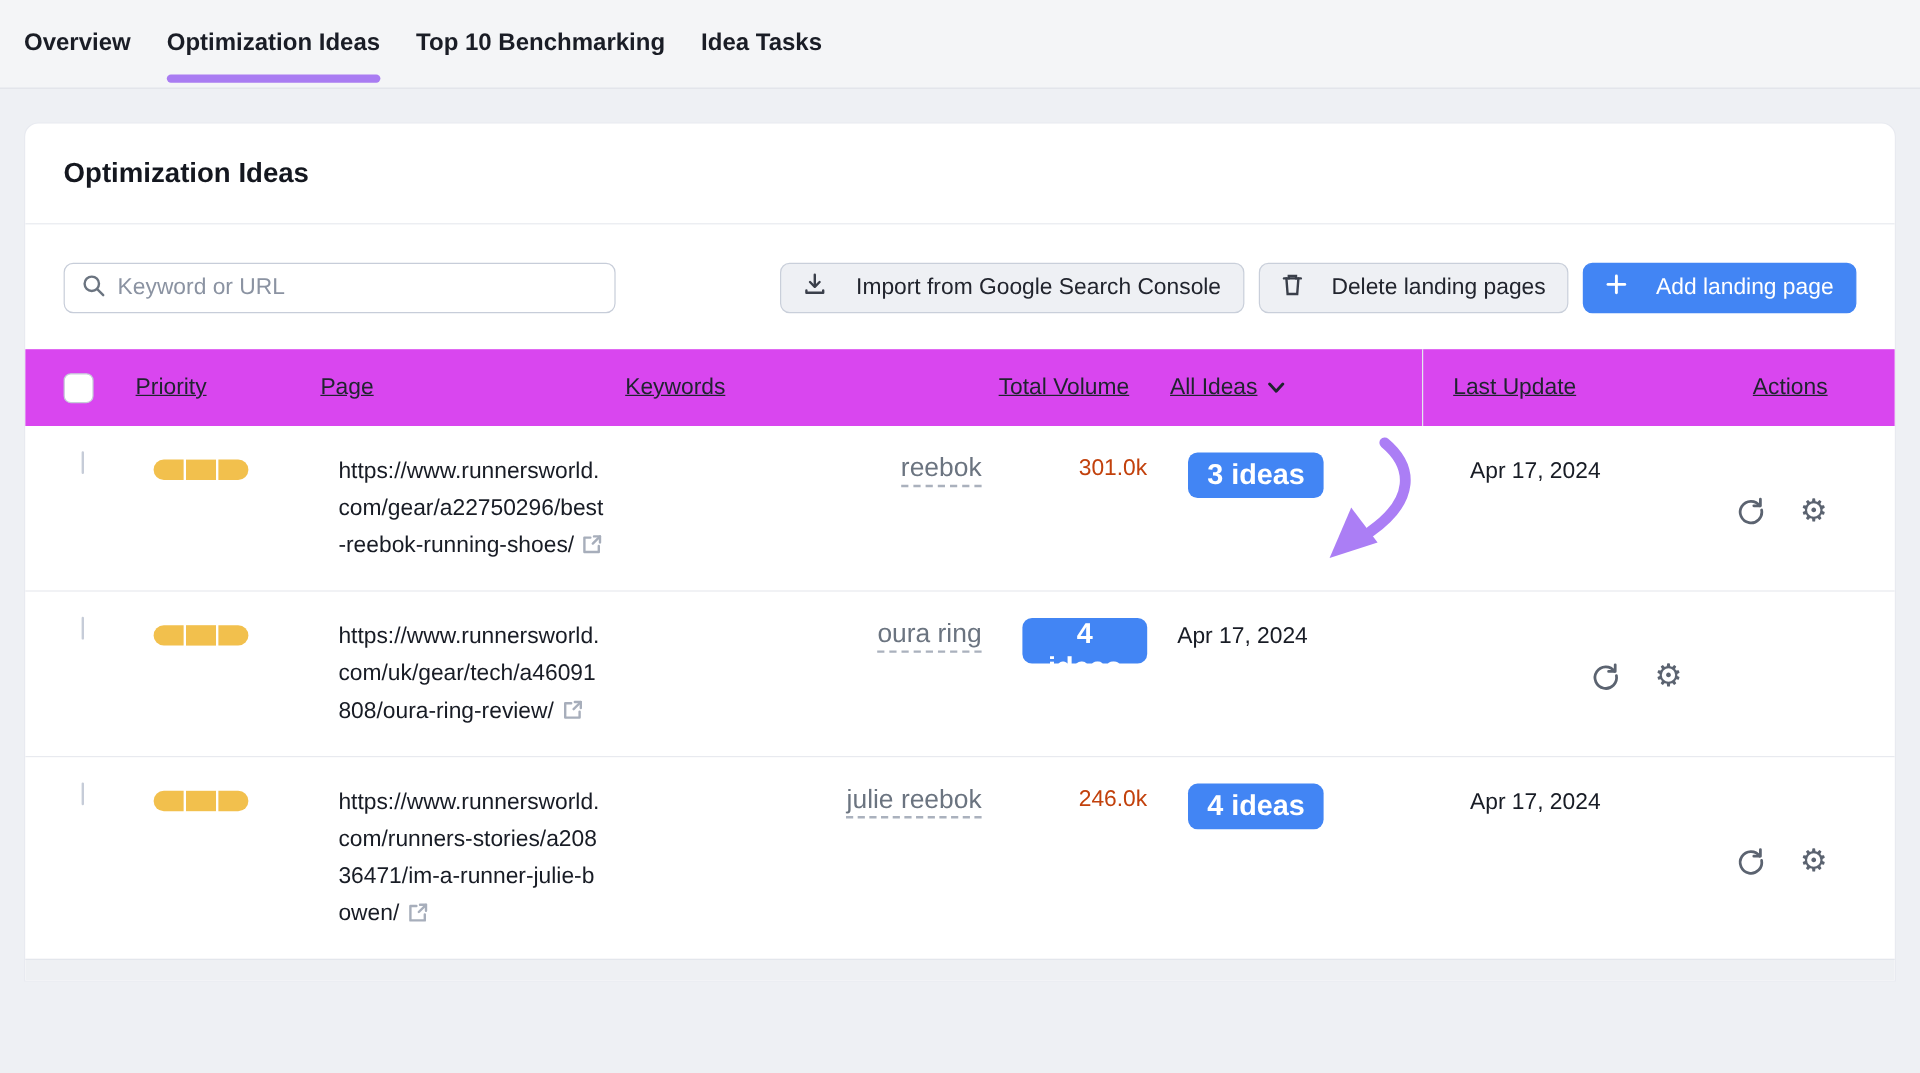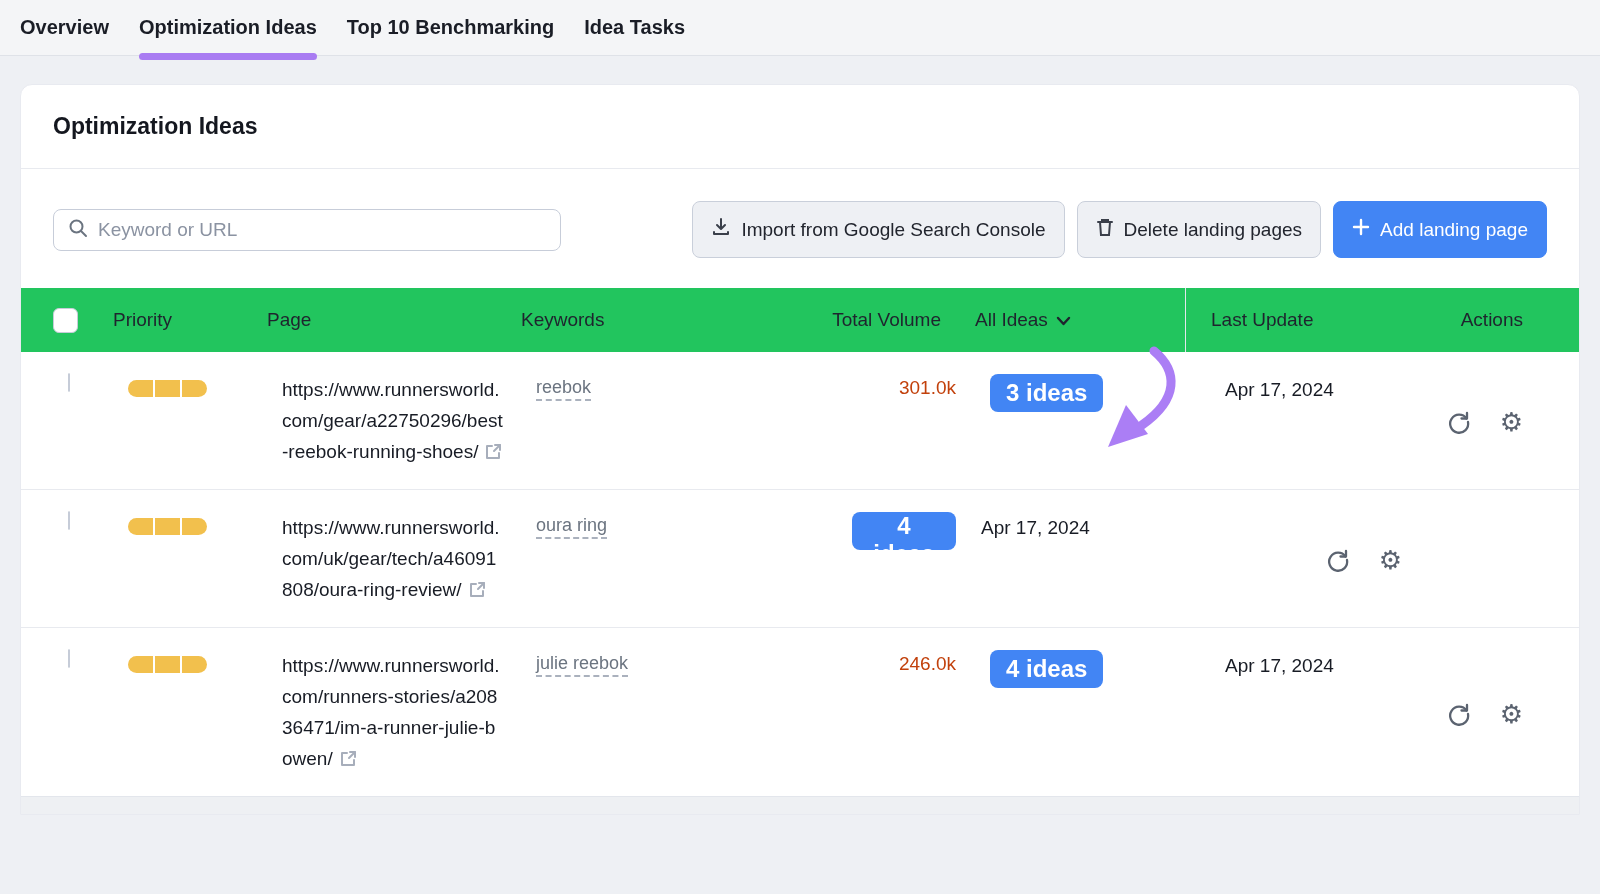--- a/index.html
+++ b/index.html
@@ -1,53 +1,53 @@
 <!DOCTYPE html>
 <html><head>
 <meta charset="utf-8">
 <style>
   * { margin:0; padding:0; box-sizing:border-box; }
   html,body { width:1600px; height:894px; overflow:hidden;
     font-family:"Liberation Sans", sans-serif; background:#eef0f4; color:#181c25; }
 
   
-  .topbar { height:56px; background:#f4f5f7; border-bottom:1px solid #dfe2e8;
+  .topbar { height:74px; background:#f4f5f7; border-bottom:1px solid #dfe2e8;
     display:flex; align-items:center; padding:0 20px; gap:30px; }
   .tab { position:relative; height:60px; display:flex; align-items:center;
     font-size:20px; font-weight:600; color:#1a1d26; cursor:pointer; white-space:nowrap; }
   .tab .underline { display:none; }
   .tab.active .underline { display:block; position:absolute; left:0; right:0; bottom:-2px;
     height:7px; border-radius:4px; background:#a97cf2; }
 
   
   .card { margin:28px 20px 0; background:#fff; border:1px solid #e8eaf0;
     border-radius:12px 12px 0 0; overflow:hidden; position:relative; }
   .card-header { padding:28px 32px; border-bottom:1px solid #e8eaef; }
   .card-title { font-size:23px; font-weight:700; color:#14171f; }
 
   
   .toolbar { display:flex; align-items:center; padding:32px 32px 30px; }
-  .search-box { width:508px; height:42px; border:1px solid #c7cdd9; border-radius:8px;
+  .search-box { width:460px; height:42px; border:1px solid #c7cdd9; border-radius:8px;
     display:flex; align-items:center; padding:0 14px; gap:10px; background:#fff; }
   .search-box input { border:none; outline:none; flex:1; font-size:19px;
     font-family:"Liberation Sans", sans-serif; color:#181c25; background:transparent; }
   .search-box input::placeholder { color:#8b93a2; }
   .toolbar .spacer { flex:1; }
-  .btn { height:57px; display:inline-flex; align-items:center; gap:10px;
+  .btn { height:42px; display:inline-flex; align-items:center; gap:24px;
     border-radius:8px; font-size:19px; cursor:pointer; white-space:nowrap;
     padding:0 18px; border:1px solid #c9cfda; background:#eef0f4; color:#22252e; }
   .btn + .btn { margin-left:12px; }
   .btn.primary { background:#4285f4; border-color:#4285f4; color:#fff; }
   .btn svg { flex:0 0 auto; }
 
   
   .grid-row { display:grid;
     grid-template-columns:60px 154px 254px 282px 138px 244px 210px 1fr;
     padding:0 48px 0 32px; }
-  .thead { background:#22c55e; height:64px; align-items:center; font-size:19px; color:#1f242e; }
+  .thead { background:#d946ef; height:64px; align-items:center; font-size:19px; color:#1f242e;text-decoration:underline; }
   .th { display:flex; align-items:center; }
   .th.right { justify-content:flex-end; }
   .th.ideas { padding-left:34px; gap:8px; cursor:pointer;text-align:right; }
   .th.lastupdate { padding-left:25px; border-left:1px solid #e3e6ec; align-self:stretch; }
   .th.actions { justify-content:flex-end; padding-right:8px; }
 
   .trow { border-top:1px solid #e8eaef; padding-top:22px; padding-bottom:19px; position:relative;padding-left:47px; }
   .trow:first-child { border-top:none; }
 
   .checkbox { width:25px; height:25px; border:1.5px solid #c6ccd8; border-radius:6px;
@@ -55,21 +55,21 @@
   .thead .checkbox { margin-top:0; }
 
   .priority-pill { display:flex; gap:2px; margin-top:6px; }
   .priority-pill span { width:25px; height:17px; background:#f2c04d; }
   .priority-pill span:first-child { border-radius:9px 0 0 9px; }
   .priority-pill span:last-child { border-radius:0 9px 9px 0; }
 
   .url-cell { width:222px; font-size:19px; line-height:31px; color:#181c25; word-break:break-all; }
   .ext-icon { display:inline-block; vertical-align:-3px; margin-left:6px; }
 
-  .kw-cell { font-size:18px; line-height:26px; }
+  .kw-cell { font-size:22px; line-height:26px;text-align:right; }
   .kw-link { color:#6b7480; border-bottom:2px dashed #aab1bd; padding-bottom:2px;
     cursor:pointer; text-decoration:none; }
 
   .vol-cell { font-size:19px; text-align:right; color:#c2410c; padding-top:3px; }
 
   .ideas-cell { padding-left:34px; }
   .ideas-btn { min-width:104px; height:38px; background:#4285f4; color:#fff; border:none;
     border-radius:8px; font-size:24px; font-weight:600; cursor:pointer;
     font-family:"Liberation Sans", sans-serif; padding:0 16px; }
 

